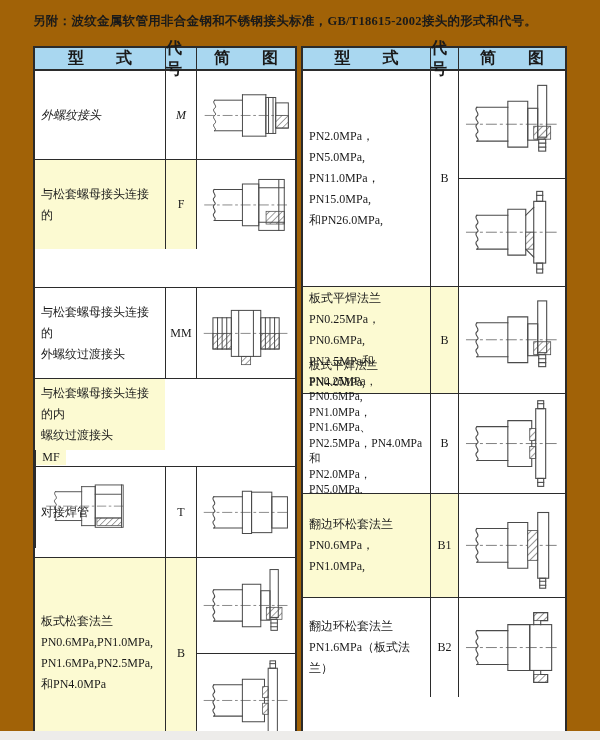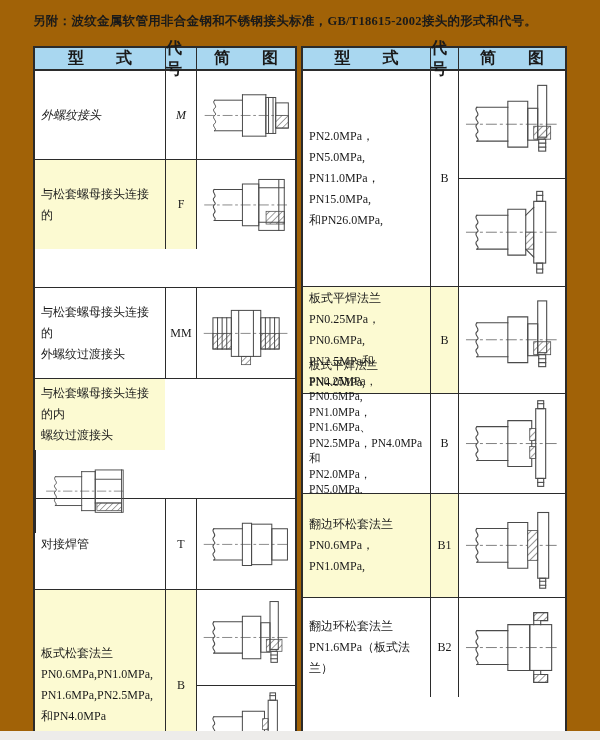--- a/index.html
+++ b/index.html
@@ -132,35 +132,36 @@
                   <path d="M71 28 V62 M76 28 V62 M81 28 V62" stroke="#4a4a4a" stroke-width="1.1" fill="none" stroke-linecap="square"></path>
                 </svg>
               </div>
             </div>
           </div>
           <div class="row" style="height: 88px; flex-direction: column;">
             <div class="c c-type hl">
               <div class="tline">与松套螺母接头连接的内</div>
               <div class="tline">螺纹过渡接头</div>
             </div>
+            <div class="c c-code hl">MF</div>
             <div class="c c-diag">
               <div class="sub">
                 <svg viewBox="0 0 100 90" preserveAspectRatio="xMidYMid meet">
                   <path d="M4 45 H97" stroke="#4a4a4a" stroke-width="0.7" stroke-dasharray="11 3 3 3" fill="none"></path>
                   <path d="M15 28 c-4 3 4 6 0 9 c-4 3 4 6 0 8 c-4 3 4 6 0 9 c-4 3 4 6 0 8" stroke="#4a4a4a" stroke-width="1.1" fill="none" stroke-linecap="square"></path>
                   <path d="M15 28 H46 M15 62 H46" stroke="#4a4a4a" stroke-width="1.1" fill="none" stroke-linecap="square"></path>
                   <path d="M46 22 H62 M46 68 H62 M46 22 V68 M62 22 V68" stroke="#4a4a4a" stroke-width="1.1" fill="none" stroke-linecap="square"></path>
                   <rect x="64" y="59" width="29" height="9" fill="url(#hatch)" stroke="#4a4a4a" stroke-width="0.8"></rect>
                   <rect x="62" y="20" width="33" height="50" stroke="#4a4a4a" stroke-width="1.1" fill="none" stroke-linecap="square"></rect>
                   <path d="M62 31 H93 M62 59 H93 M93 20 V70" stroke="#4a4a4a" stroke-width="1.1" fill="none" stroke-linecap="square"></path>
                 </svg>
               </div>
             </div>
           </div>
-          <div class="row" style="height: 91px; margin-top: 32px;">
+          <div class="row" style="height: 91px;">
             <div class="c c-type">
               <div class="tline">对接焊管</div>
             </div>
             <div class="c c-code">T</div>
             <div class="c c-diag">
               <div class="sub">
                 <svg viewBox="0 0 100 90" preserveAspectRatio="xMidYMid meet">
                   <path d="M4 45 H97" stroke="#4a4a4a" stroke-width="0.7" stroke-dasharray="11 3 3 3" fill="none"></path>
                   <path d="M15 28 c-4 3 4 6 0 9 c-4 3 4 6 0 8 c-4 3 4 6 0 9 c-4 3 4 6 0 8" stroke="#4a4a4a" stroke-width="1.1" fill="none" stroke-linecap="square"></path>
                   <path d="M15 28 H46 M15 62 H46" stroke="#4a4a4a" stroke-width="1.1" fill="none" stroke-linecap="square"></path>

